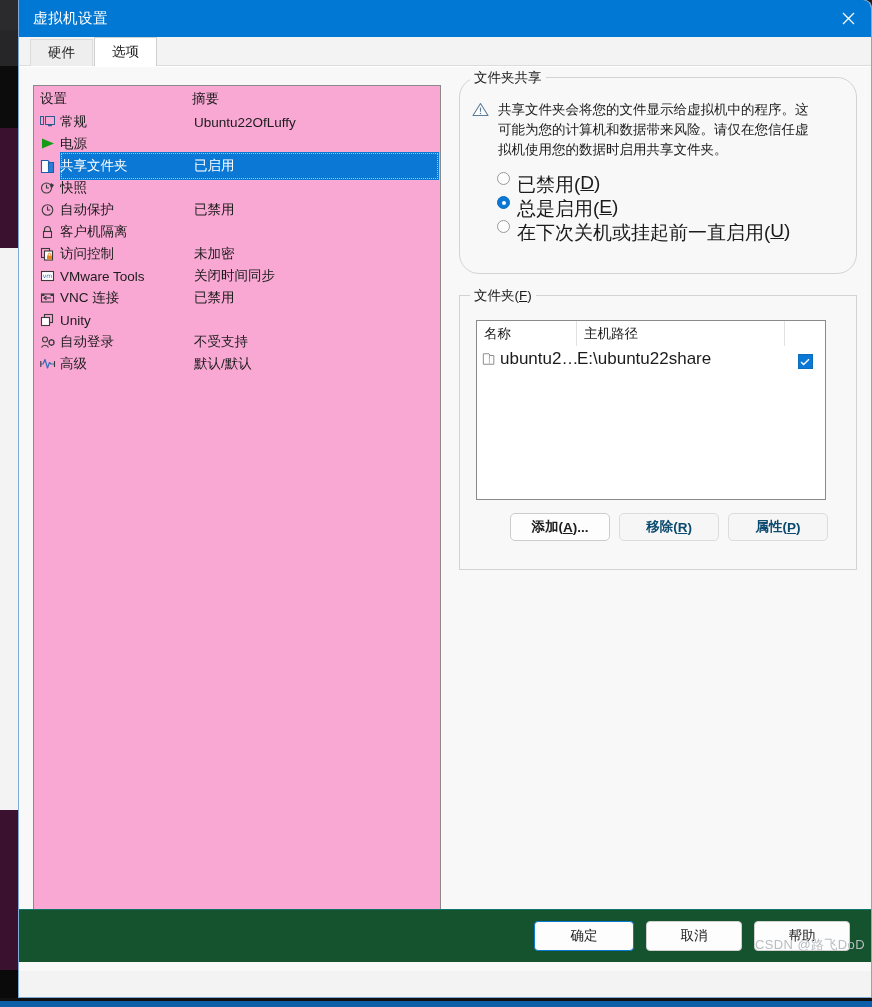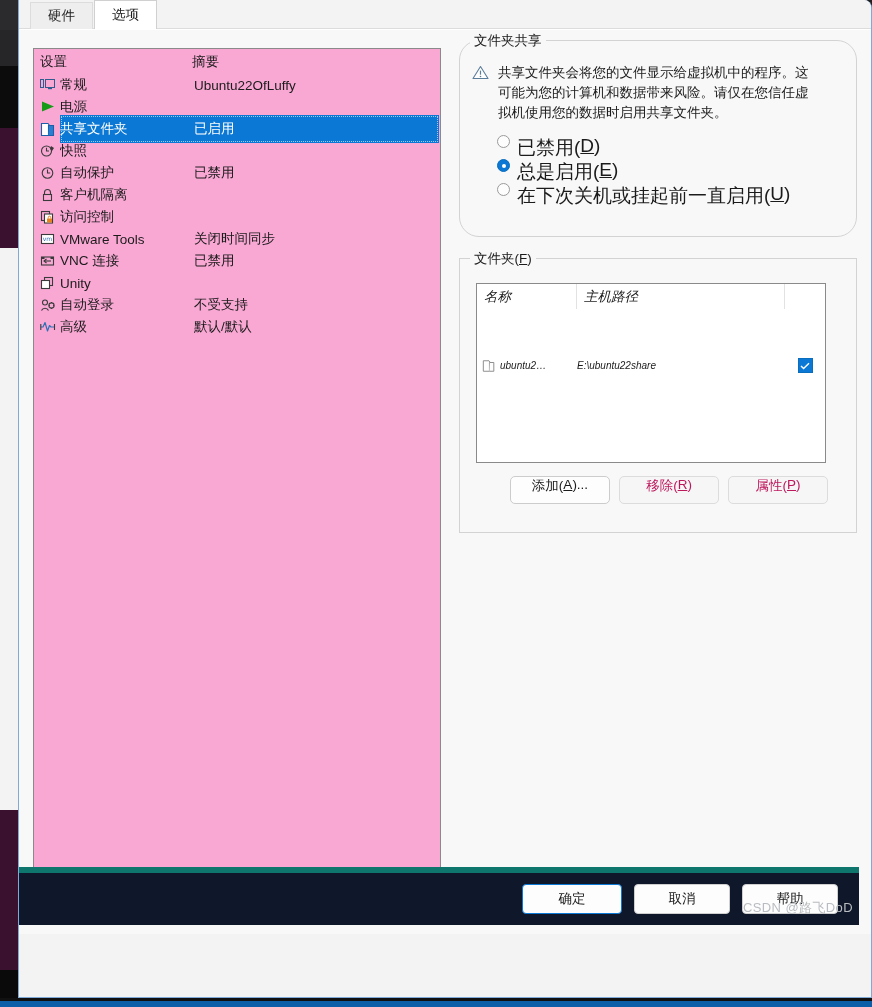--- a/index.html
+++ b/index.html
@@ -250,44 +250,42 @@
   .fl-box {
     position: absolute;
     left: 16px;
     top: 24px;
     width: 350px;
     height: 180px;
     background: #ffffff;
     border: 1px solid #8a8a8a;
     box-sizing: border-box;
     overflow: hidden;
-    font-style: italic;
   }
   .fl-head {
     display: flex;
     height: 25px;
     align-items: center;
     font-size: 13.5px;
   }
   .fl-head .fh {
     padding-left: 7px;
     box-sizing: border-box;
     height: 25px;
     display: flex;
     align-items: center;
   }
   .fl-head .fh1 { width: 100px; border-right: 1px solid #e2e2e2; }
   .fl-head .fh2 { width: 208px; border-right: 1px solid #e2e2e2; }
   .fl-head .fh3 { flex: 1; }
   .fl-row {
     display: flex;
-    align-items: center;
+    align-items: flex-end;
     height: 23px;
-    font-size: 10px;
-    margin-top: 45px;
+    font-size: 17px;
   }
   .fl-row .fc1 {
     width: 100px; min-width: 100px;
     display: flex; align-items: center;
     padding-left: 5px; box-sizing: border-box;
     overflow: hidden; white-space: nowrap;
   }
   .fl-row .fc2 { width: 208px; min-width: 208px; white-space: nowrap; }
   .fl-row .fc3 { flex: 1; display: flex; justify-content: center; }
   .chk {
@@ -309,39 +307,40 @@
     height: 28px;
     min-width: 100px;
     padding: 0 12px;
     font-size: 13.5px;
     font-family: "Liberation Sans", "DejaVu Sans", sans-serif;
     background: #fdfdfd;
     border: 1px solid #cccccc;
     border-radius: 5px;
     color: #1b1b1b;
     display: flex;
-    align-items: flex-start;
+    align-items: center;
     justify-content: center;
     box-sizing: border-box;
     cursor: default;
+    font-weight: bold;
   }
   .btn.disabled {
-    color: #be185d;
+    color: #0c4a6e;
     background: #f6f6f6;
     border-color: #dcdcdc;
   }
 
   
   .footer {
     position: absolute;
-    left: 0; right: 12px;
+    left: 0; right: 0;
     bottom: 9px;
     height: 52px;
-    background: #0f172a;
-    border-top: 6px solid #0f766e;
+    background: #14532d;
+    border-top: 1px solid #0f766e;
   }
   .footer-btns {
     position: absolute;
     right: 21px;
     top: 11px;
     display: flex;
     gap: 12px;
   }
   .fbtn {
     width: 96px;
@@ -378,20 +377,28 @@
   <div class="bd-band bd-b4"></div>
   <div class="bd-band bd-b5"></div>
   <div class="bd-band bd-b6"></div>
   <div class="bd-band bd-b7"></div>
   <div class="bd-taskline"></div>
   <div class="bd-taskbar"></div>
 </div>
 
 <div class="window">
 
+  <div class="titlebar">
+    <div class="title-text">虚拟机设置</div>
+    <div class="close-btn">
+      <svg width="13" height="13" viewBox="0 0 13 13">
+        <path d="M1 1 L12 12 M12 1 L1 12" stroke="#ffffff" stroke-width="1.3" fill="none"></path>
+      </svg>
+    </div>
+  </div>
 
   <div class="tabstrip">
     <div class="tab">
       <span>硬件</span>
     </div>
     <div class="tab active">
       <span>选项</span>
     </div>
   </div>
 
@@ -475,20 +482,21 @@
       <div class="sl-row">
         <span class="ico">
           <svg width="16" height="14" viewBox="0 0 16 14">
             <rect x="1.5" y="1.5" width="8" height="9" fill="none" stroke="#3a3a3a" stroke-width="1.1"></rect>
             <rect x="4.5" y="4" width="8" height="9" fill="#ffffff" stroke="#3a3a3a" stroke-width="1.1"></rect>
             <rect x="7" y="8.5" width="5" height="4" fill="#e8821e"></rect>
             <path d="M8.3 8.5 V7.4 a1.2 1.2 0 0 1 2.4 0 V8.5" fill="none" stroke="#e8821e" stroke-width="1"></path>
           </svg>
         </span>
         <span class="lbl">访问控制</span>
+        <span class="sum">未加密</span>
       </div>
 
       <div class="sl-row">
         <span class="ico">
           <svg width="16" height="14" viewBox="0 0 16 14">
             <rect x="1.5" y="2.5" width="12" height="9" fill="#ffffff" stroke="#3a3a3a" stroke-width="1.1"></rect>
             <text x="7.5" y="9.2" font-size="6" fill="#2f6fb5" text-anchor="middle" font-family="DejaVu Sans">vm</text>
           </svg>
         </span>
         <span class="lbl">VMware Tools</span>

